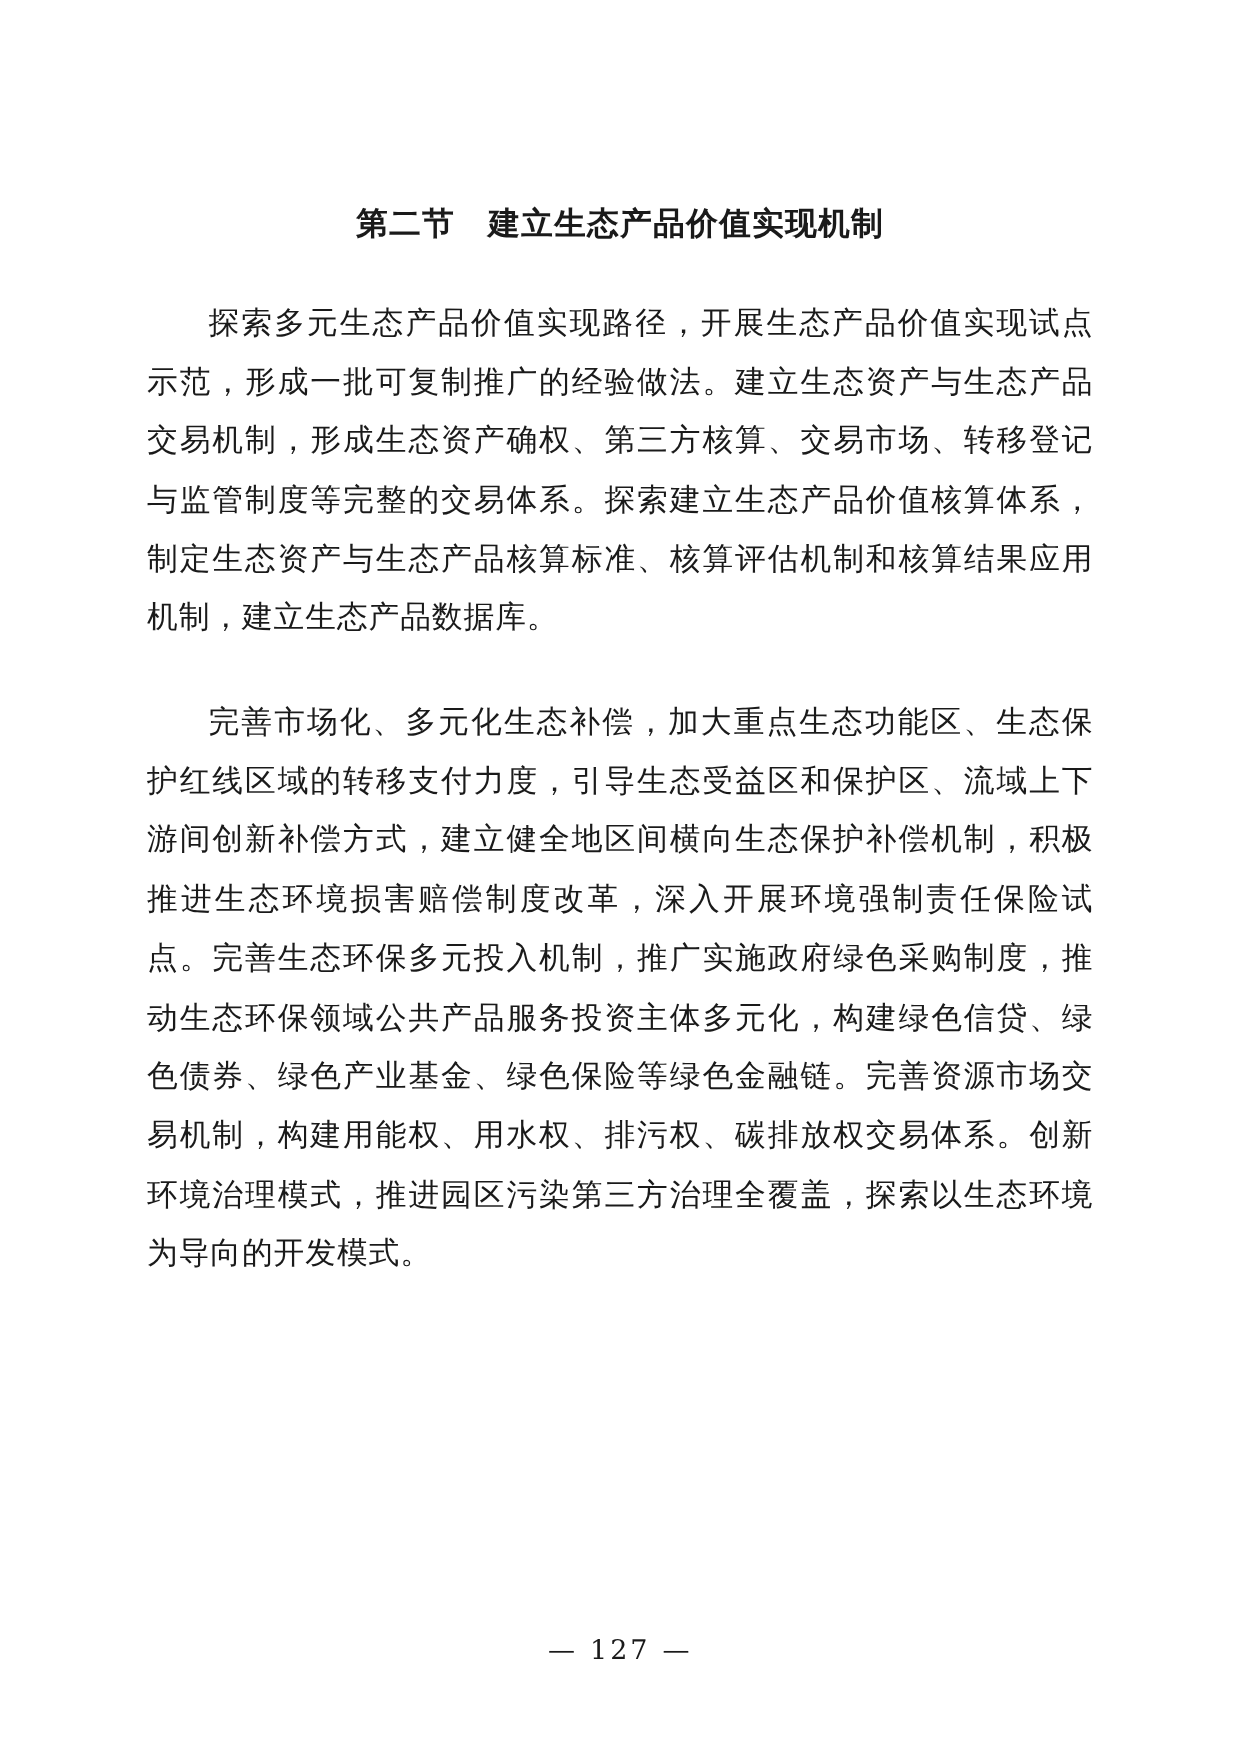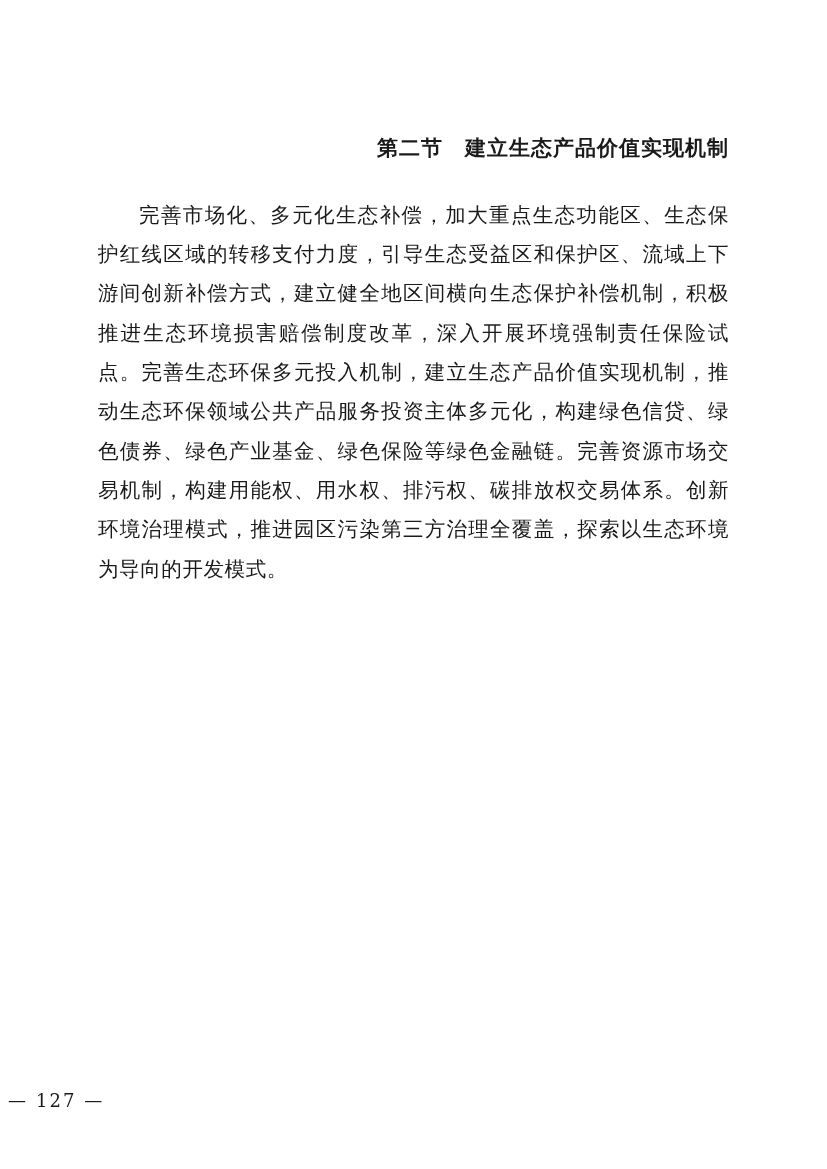--- a/index.html
+++ b/index.html
@@ -18,60 +18,60 @@
   .page {
     position: absolute;
     top: 0;
     left: 0;
     width: 827px;
     height: 1169px;
     box-sizing: border-box;
     padding: 110px 98px 60px 98px;
   }
   .section-heading {
-    text-align: right;
+    text-align: center;
     font-size: 21px;
     font-weight: bold;
     letter-spacing: 1px;
     line-height: 1.6;
     margin: 0;
-    font-family: Liberation Serif, serif;
   }
   .heading-gap-top-1 { margin-top: 22px; }
   .heading-gap-top-2 { margin-top: 42px; }
   .body-para {
     font-size: 20.5px;
     line-height: 1.92;
     text-align: justify;
     text-justify: inter-ideograph;
     text-indent: 2em;
     margin: 0;
     letter-spacing: 0.6px;
   }
   .para-gap { margin-top: 30px; }
   .footer {
     position: absolute;
     bottom: 58px;
     left: 0;
     width: 827px;
-    text-align: left;
+    text-align: center;
     font-size: 18px;
     letter-spacing: 2px;
     font-family: "DejaVu Serif", "Liberation Serif", serif;
   }
   .footer .dash { padding: 0 8px; }
 </style>
 </head>
 <body>
 
 <div class="page">
 
   <h2 class="section-heading heading-gap-top-1">第二节　建立生态产品价值实现机制</h2>
 
+  <p class="body-para para-gap">探索多元生态产品价值实现路径，开展生态产品价值实现试点示范，形成一批可复制推广的经验做法。建立生态资产与生态产品交易机制，形成生态资产确权、第三方核算、交易市场、转移登记与监管制度等完整的交易体系。探索建立生态产品价值核算体系，制定生态资产与生态产品核算标准、核算评估机制和核算结果应用机制，建立生态产品数据库。</p>
 
 
-  <p class="body-para para-gap">完善市场化、多元化生态补偿，加大重点生态功能区、生态保护红线区域的转移支付力度，引导生态受益区和保护区、流域上下游间创新补偿方式，建立健全地区间横向生态保护补偿机制，积极推进生态环境损害赔偿制度改革，深入开展环境强制责任保险试点。完善生态环保多元投入机制，建立生态产品价值实现机制，推动生态环保领域公共产品服务投资主体多元化，构建绿色信贷、绿色债券、绿色产业基金、绿色保险等绿色金融链。完善资源市场交易机制，构建用能权、用水权、排污权、碳排放权交易体系。创新环境治理模式，推进园区污染第三方治理全覆盖，探索以生态环境为导向的开发模式。</p>
+  <p class="body-para para-gap">完善市场化、多元化生态补偿，加大重点生态功能区、生态保护红线区域的转移支付力度，引导生态受益区和保护区、流域上下游间创新补偿方式，建立健全地区间横向生态保护补偿机制，积极推进生态环境损害赔偿制度改革，深入开展环境强制责任保险试点。完善生态环保多元投入机制，推广实施政府绿色采购制度，推动生态环保领域公共产品服务投资主体多元化，构建绿色信贷、绿色债券、绿色产业基金、绿色保险等绿色金融链。完善资源市场交易机制，构建用能权、用水权、排污权、碳排放权交易体系。创新环境治理模式，推进园区污染第三方治理全覆盖，探索以生态环境为导向的开发模式。</p>
 
 </div>
 
 <div class="footer">
   <span class="dash">—</span><span>127</span><span class="dash">—</span>
 </div>
 
 </body></html>

